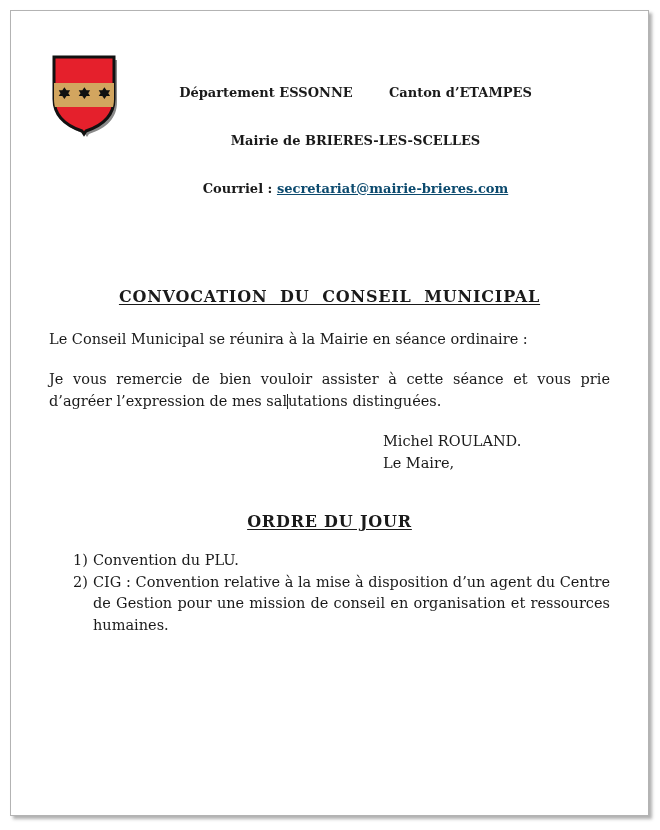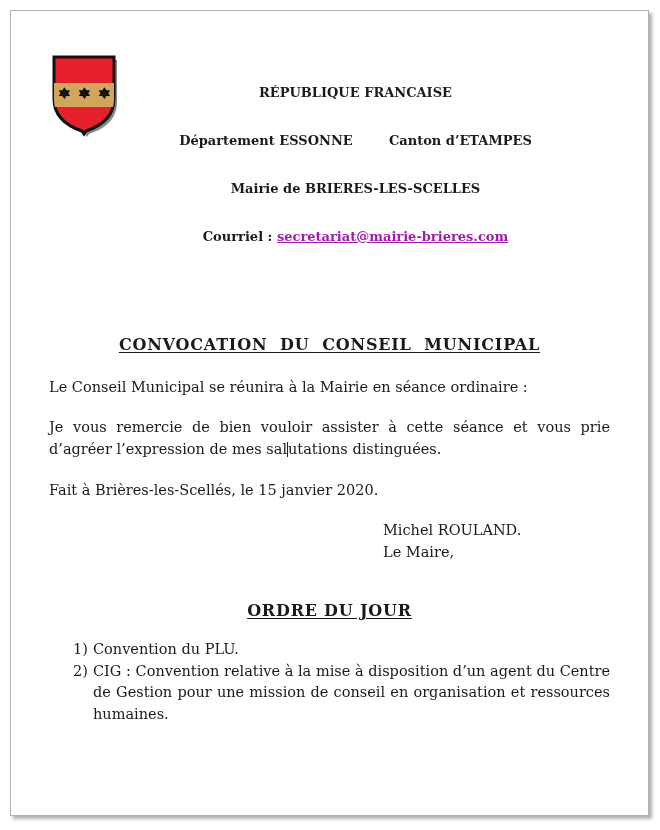--- a/index.html
+++ b/index.html
@@ -34,21 +34,21 @@
   }
   .letterhead {
     margin: 42px 36px 0 88px;
     text-align: center;
     font-weight: bold;
     font-size: 13px;
     line-height: 16px;
     white-space: pre-wrap;
   }
   .email-link {
-    color: #a21caf;
+    color: #0c4a6e;
     text-decoration: underline;
     cursor: pointer;
   }
   
   .doc-title {
     margin-top: 57px;
     text-align: center;
     font-weight: bold;
     font-size: 16px;
     letter-spacing: 0.8px;
@@ -137,34 +137,32 @@
 
       <g fill="#111111">
         <path d="M12,35 l2.2,3.2 3.8,0 -1.9,3 1.9,3 -3.8,0 -2.2,3.2 -2.2,-3.2 -3.8,0 1.9,-3 -1.9,-3 3.8,0 Z" transform="translate(2,0) scale(0.95)"></path>
         <path d="M12,35 l2.2,3.2 3.8,0 -1.9,3 1.9,3 -3.8,0 -2.2,3.2 -2.2,-3.2 -3.8,0 1.9,-3 -1.9,-3 3.8,0 Z" transform="translate(22,0) scale(0.95)"></path>
         <path d="M12,35 l2.2,3.2 3.8,0 -1.9,3 1.9,3 -3.8,0 -2.2,3.2 -2.2,-3.2 -3.8,0 1.9,-3 -1.9,-3 3.8,0 Z" transform="translate(42,0) scale(0.95)"></path>
       </g>
     </svg>
   </div>
 
   <div class="letterhead">
-    <div>RÉPUBLIQUE FRANCAISE</div>
     <div>Département ESSONNE        Canton d’ETAMPES</div>
     <div>Mairie de BRIERES-LES-SCELLES</div>
     <div><span>Courriel : </span><a class="email-link">secretariat@mairie-brieres.com</a></div>
   </div>
 
   <div class="doc-title">CONVOCATION  DU  CONSEIL  MUNICIPAL</div>
 
   <div class="intro">Le Conseil Municipal se réunira à la Mairie en séance ordinaire :</div>
 
 
   <div class="para"><span>Je vous remercie de bien vouloir assister à cette séance et vous prie d’agréer l’expression de mes sal</span><span class="caret"></span><span>utations distinguées.</span></div>
 
-  <div class="fait">Fait à Brières-les-Scellés, le 15 janvier 2020.</div>
 
   <div class="signature">
     <div>Michel ROULAND.</div>
     <div>Le Maire,</div>
   </div>
 
   <div class="agenda-title">ORDRE DU JOUR</div>
 
   <div class="agenda-list">
     <div class="agenda-item">

